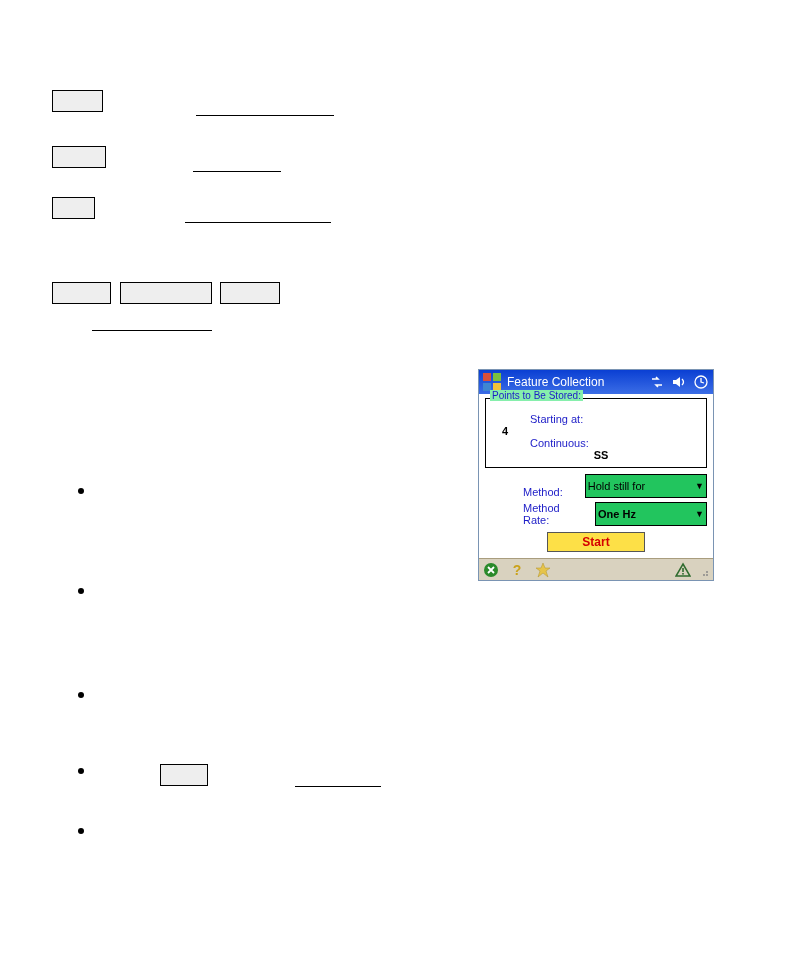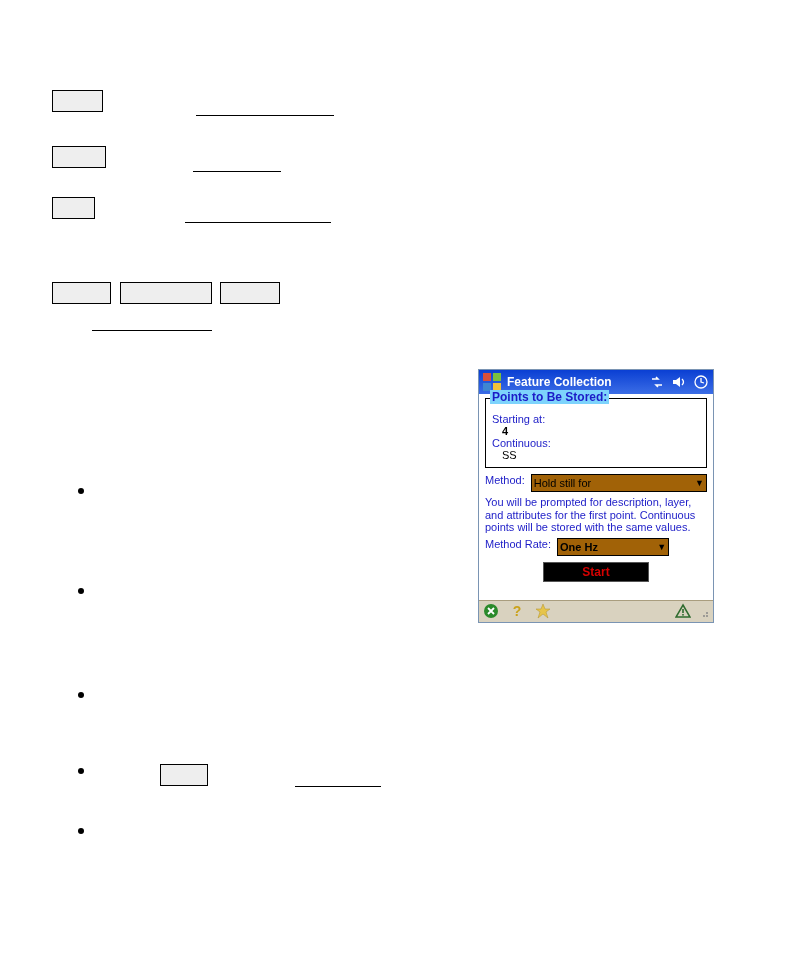--- a/index.html
+++ b/index.html
@@ -38,75 +38,75 @@
       border: 1px solid #7a94b3;
       font-family: Tahoma, Arial, sans-serif;
       font-size: 11px;
     }
     .wm-title {
       height: 24px;
       background: linear-gradient(#0a3fd3, #3b6de6);
       display: flex; align-items: center;
       padding: 12px 4px;
       color: #fff;
-      font-weight: bold;
+      font-weight: normal;
       font-size: 12px;
       gap: 6px;
     }
     .wm-flag {
       width: 18px; height: 18px;
       display: block;
     }
     .wm-title-text { flex: 1; }
     .wm-title-icons { display: flex; gap: 6px; align-items: center; }
     .wm-title-icons svg { display: block; }
     .wm-body { padding: 4px 6px 6px 6px; color: #000; }
     .fieldset {
       border: 1px solid #000;
       position: relative;
       padding: 14px 6px 6px 6px;
       margin-bottom: 6px;
     }
     .fieldset .legend {
       position: absolute;
       top: -9px; left: 4px;
-      background: #7dd3fc;
+      background: #86efac;
       padding: 0 2px;
-      font-weight: bold;
+      font-weight: normal;
       color: #1c1cc7;
-      font-size: 12px;
-    }
-    .wm-label { color: #1c1cc7; }
-    .row { display: flex; align-items: flex-start; gap: 6px; margin: 4px 0; }
+      font-size: 10px;
+    }
+    .wm-label { color: #1c1cc7; margin-left: 38px; }
+    .row { display: flex; align-items: flex-end; gap: 22px; margin: 4px 0; }
     .select {
       display: inline-flex;
       align-items: center;
       justify-content: space-between;
       border: 1px solid #000;
-      height: 18px;
+      height: 24px;
       padding: 0 2px;
-      background: #a16207;
+      background: #22c55e;
       font-size: 11px;
       flex: 1;
       min-width: 0;
     }
     .select .arrow { font-size: 9px; margin-left: 4px; }
     .input {
       border: 1px solid #000;
       height: 18px;
       padding: 0 4px;
       background: #fff;
       font-size: 11px;
     }
     .wm-note { color: #1c1cc7; margin: 4px 0; line-height: 1.15; }
     .start-btn {
       display: block;
-      margin: 6px auto 12px auto;
-      width: 106px; height: 20px;
-      background: #000000;
+      margin: 6px auto 0 auto;
+      width: 98px; height: 20px;
+      background: #fde047;
       border: 1px solid #555;
       color: #d50000;
       font-weight: bold;
       font-size: 12px;
       text-align: center;
       line-height: 18px;
       cursor: pointer;
     }
     .wm-bottom {
       background: #d9d2bf;
@@ -171,33 +171,32 @@
         </svg>
       </div>
     </div>
 
     <div class="wm-body">
       <div class="fieldset">
         <span class="legend">Points to Be Stored:</span>
         <div class="wm-label">Starting at:</div>
         <div style="padding-left:10px; font-weight:bold;">4</div>
         <div class="wm-label">Continuous:</div>
-        <div style="padding-left:10px; font-weight:normal;">SS</div>
+        <div style="padding-left:10px; font-weight:bold;text-align:center;">SS</div>
       </div>
 
       <div class="row">
         <span class="wm-label">Method:</span>
         <div class="select">
           <span>Hold still for</span>
           <span class="arrow">▼</span>
         </div>
       </div>
 
 
-      <div class="wm-note">You will be prompted for description, layer,  and attributes for the first point. Continuous points will be stored with the same values.</div>
 
       <div class="row">
         <span class="wm-label">Method Rate:</span>
         <div class="select" style="flex:0 0 112px;font-weight:bold;">
           <span>One Hz</span>
           <span class="arrow">▼</span>
         </div>
       </div>
 
       <div class="start-btn">

